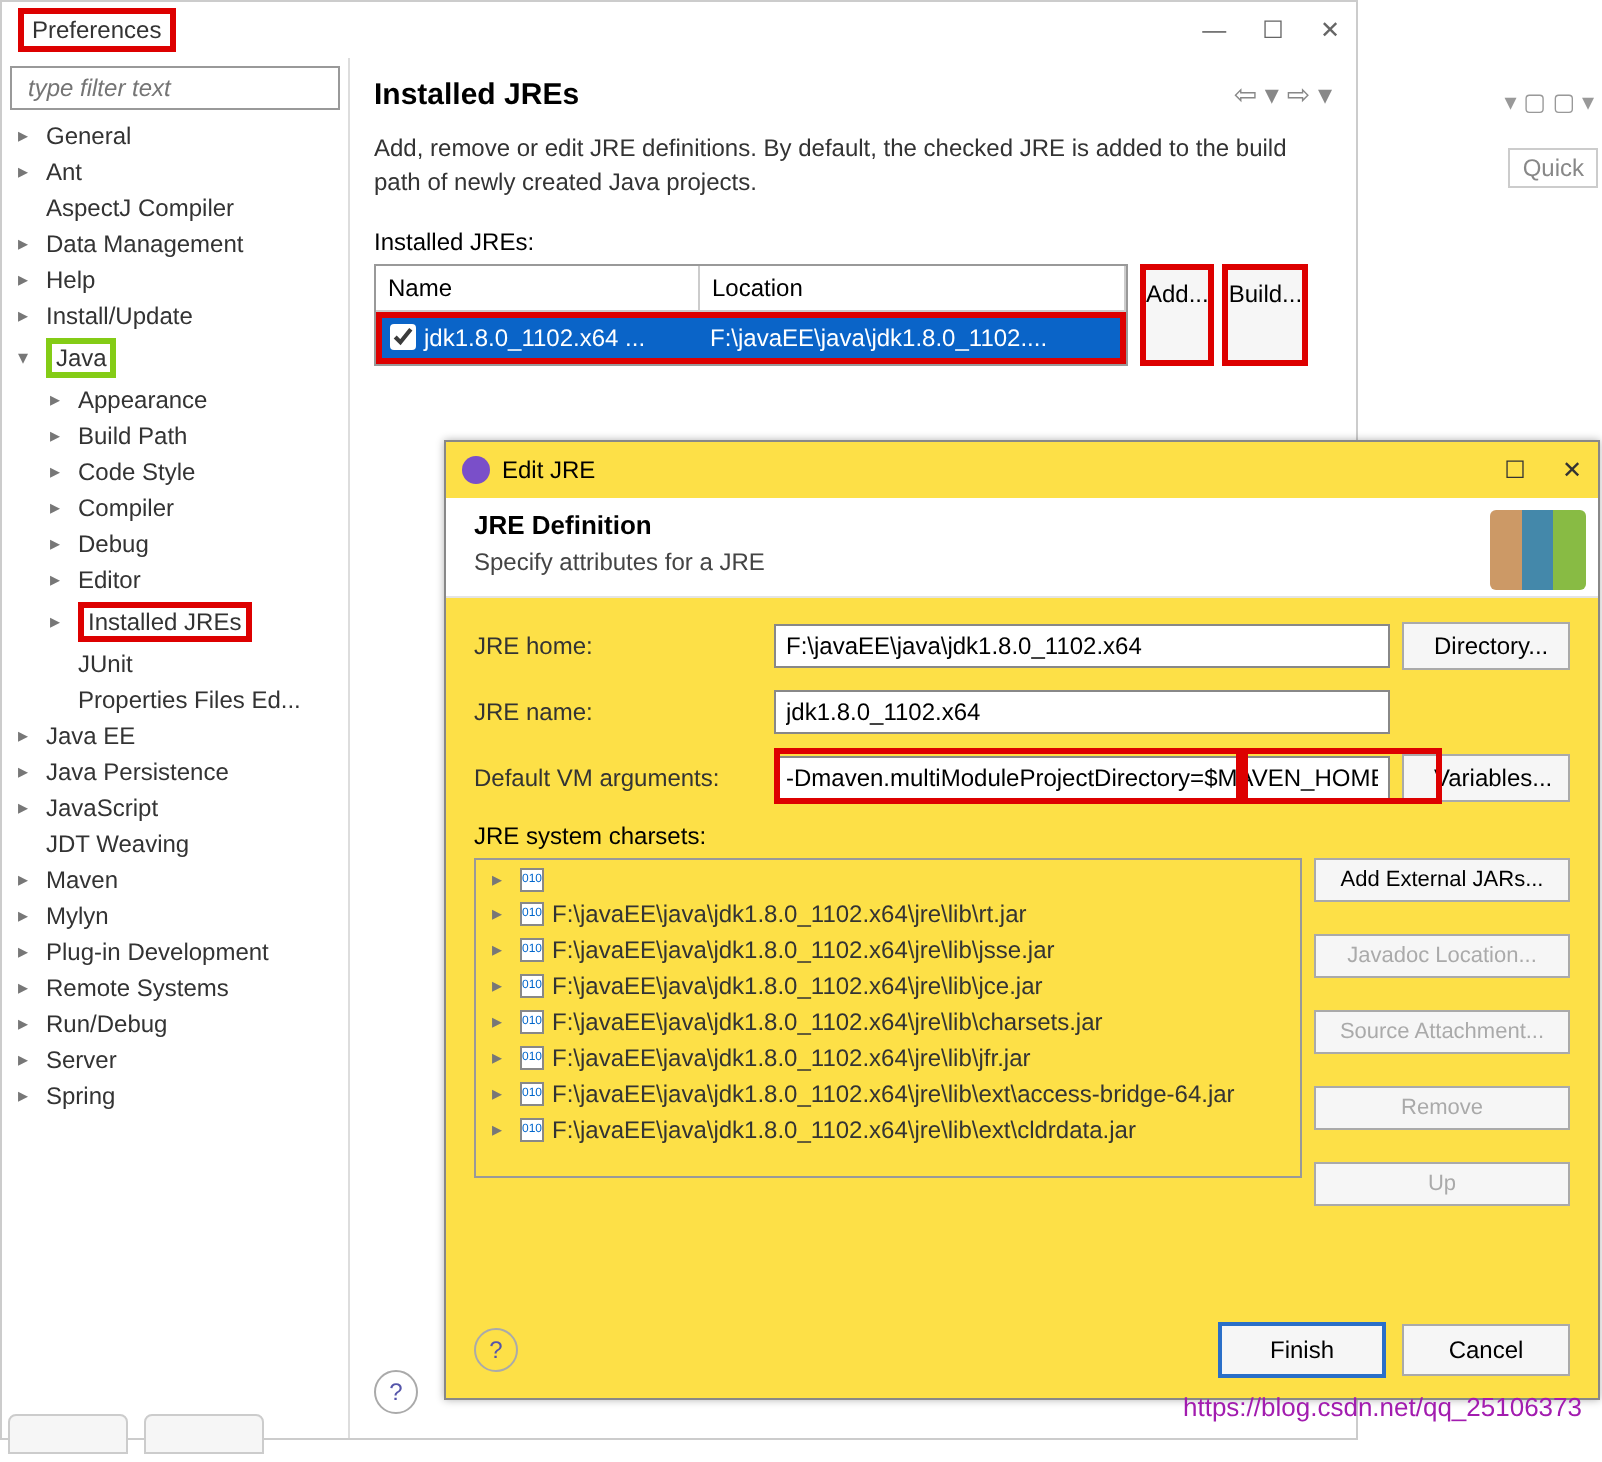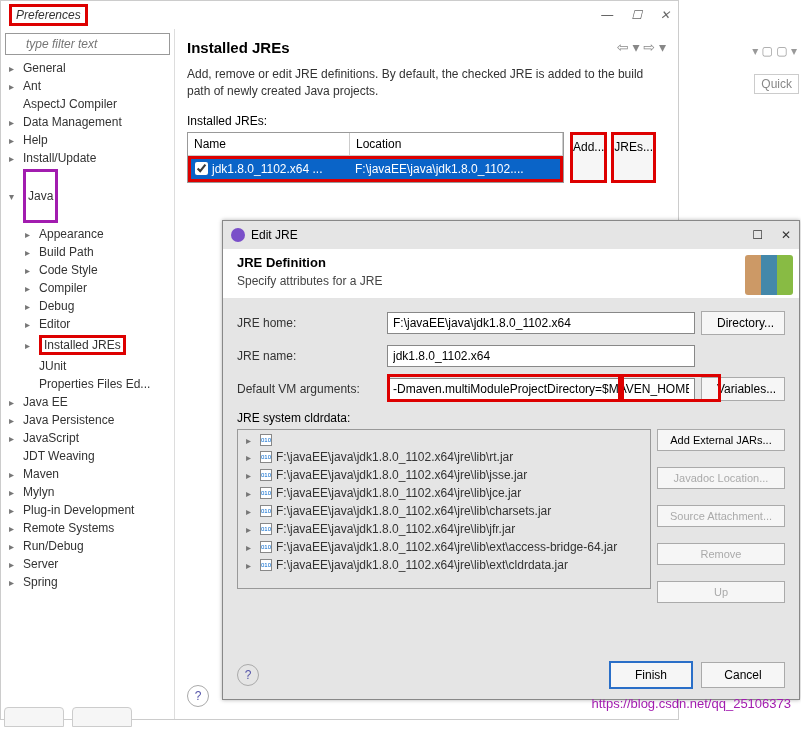--- a/index.html
+++ b/index.html
@@ -1,31 +1,31 @@
 <!DOCTYPE html>
 <html><head>
 <meta charset="utf-8">
 <style>
 * { box-sizing: border-box; margin: 0; padding: 0; font-family: "Segoe UI", Tahoma, sans-serif; font-size: 12px; }
 body { background: #fff; width: 801px; height: 731px; position: relative; overflow: hidden; }
 
 .prefs-window { position: absolute; left: 0; top: 0; width: 679px; height: 720px; border: 1px solid #ccc; background: #fff; }
-.prefs-titlebar { height: 28px; display: flex; align-items: center; padding: 0 8px; background: #fff; font-style: italic; }
+.prefs-titlebar { height: 28px; display: flex; align-items: center; padding: 0 8px; background: #fff; }
 .prefs-title { border: 3px solid #d00; padding: 1px 4px; color: #333; }
 .prefs-controls { margin-left: auto; display: flex; gap: 18px; color: #666; }
 .prefs-controls span { cursor: default; }
 
 .prefs-body { display: flex; height: calc(100% - 28px); }
 .tree-pane { width: 174px; border-right: 1px solid #ddd; padding: 4px; }
-.filter-input { width: 100%; border: 1px solid #999; padding: 3px 20px; margin-bottom: 4px; color: #888; font-style: italic; }
+.filter-input { width: 100%; border: 1px solid #999; padding: 3px 8px; margin-bottom: 4px; color: #888; font-style: italic; }
 .tree { list-style: none; }
 .tree li { padding: 2px 0 2px 4px; color: #333; cursor: default; display: flex; align-items: center; gap: 4px; }
 .tree li .arrow { color: #777; font-size: 10px; width: 10px; display: inline-block; }
 .tree li.sub { padding-left: 20px; }
-.hl-java { border: 3px solid #a21caf; display: inline-block; padding: 17px 2px; }
+.hl-java { border: 3px solid #84cc16; display: inline-block; padding: 0 2px; }
 .hl-jres { border: 3px solid #d00; display: inline-block; padding: 0 2px; }
 
 .content-pane { flex: 1; padding: 10px 12px; position: relative; }
 .content-title { font-size: 15px; font-weight: 600; margin-bottom: 10px; }
 .nav-arrows { position: absolute; right: 12px; top: 10px; color: #888; font-size: 14px; }
 .content-desc { color: #333; margin-bottom: 14px; line-height: 1.4; }
 .content-label { margin-bottom: 4px; }
 
 .jre-table-area { display: flex; gap: 6px; }
 .jre-table { flex: 1; border: 1px solid #999; }
@@ -39,21 +39,21 @@
 .jre-row .col2 { flex: 1; }
 .jre-row input[type=checkbox] { accent-color: #fff; }
 
 .btn-col { display: flex; flex-direction: row; gap: 4px; width: 96px; }
 .btn { border: 1px solid #aaa; background: #f6f6f6; padding: 5px 0; text-align: center; cursor: default; }
 .btn.hl { border: 3px solid #d00; }
 
 .help-icon { position: absolute; left: 12px; bottom: 12px; width: 22px; height: 22px; border: 1px solid #aaa; border-radius: 50%; text-align: center; line-height: 20px; color: #55a; }
 
 
-.edit-dlg { position: absolute; left: 222px; top: 220px; width: 578px; height: 480px; border: 1px solid #888; background: #e5e5e5; box-shadow: 0 0 4px rgba(0,0,0,0.3); }
+.edit-dlg { position: absolute; left: 222px; top: 220px; width: 578px; height: 480px; border: 1px solid #888; background: #fde047; box-shadow: 0 0 4px rgba(0,0,0,0.3); }
 .edit-titlebar { height: 28px; display: flex; align-items: center; padding: 0 8px; }
 .edit-titlebar .eicon { width: 14px; height: 14px; background: #7a4fc9; border-radius: 50%; margin-right: 6px; }
 .edit-controls { margin-left: auto; display: flex; gap: 18px; color: #333; font-size: 14px; }
 .edit-header { padding: 6px 14px 10px; border-bottom: 1px solid #e4e4e4; position: relative; background: #fff; }
 .edit-header h3 { font-size: 13px; font-weight: 700; margin-bottom: 4px; }
 .edit-header p { color: #444; }
 .edit-header .books { position: absolute; right: 6px; top: 6px; width: 48px; height: 40px; background: linear-gradient(90deg,#c96 0 33%,#48a 33% 66%,#8b4 66% 100%); border-radius: 3px; }
 
 .edit-body { padding: 12px 14px; }
 .form-row { display: flex; align-items: center; margin-bottom: 10px; gap: 6px; }
@@ -233,21 +233,21 @@
           <div class="jre-row">
             <div class="col1">
                 <input type="checkbox" checked="" style="">
                 <span>jdk1.8.0_1102.x64 ...</span>
               </div>
             <div class="col2">F:\javaEE\java\jdk1.8.0_1102....</div>
           </div>
         </div>
         <div class="btn-col">
           <div class="btn hl">Add...</div>
-          <div class="btn hl">JREs...</div>
+          <div class="btn hl">Build...</div>
         </div>
       </div>
       <div class="help-icon">?</div>
     </div>
   </div>
 </div>
 
 <div class="tabstrip">
   <div class="tab"></div>
   <div class="tab"></div>
@@ -278,21 +278,21 @@
       <input type="text" value="jdk1.8.0_1102.x64" style="">
       <div style="width:84px"></div>
     </div>
     <div class="form-row vm-row">
       <label>Default VM arguments:</label>
       <input type="text" value="-Dmaven.multiModuleProjectDirectory=$MAVEN_HOME" style="">
       <div class="side-btn">Variables...</div>
       <div class="hl-box1"></div>
       <div class="hl-box2"></div>
     </div>
-    <div class="libs-label">JRE system cldrdata:</div>
+    <div class="libs-label">JRE system charsets:</div>
     <div class="libs-area">
       <div class="libs-list">
         <div>
             <span class="arrow">▸</span>
             <span class="jar-icon"></span>
           </div>
         <div>
             <span class="arrow">▸</span>
             <span class="jar-icon"></span>
             <span>F:\javaEE\java\jdk1.8.0_1102.x64\jre\lib\rt.jar</span>

